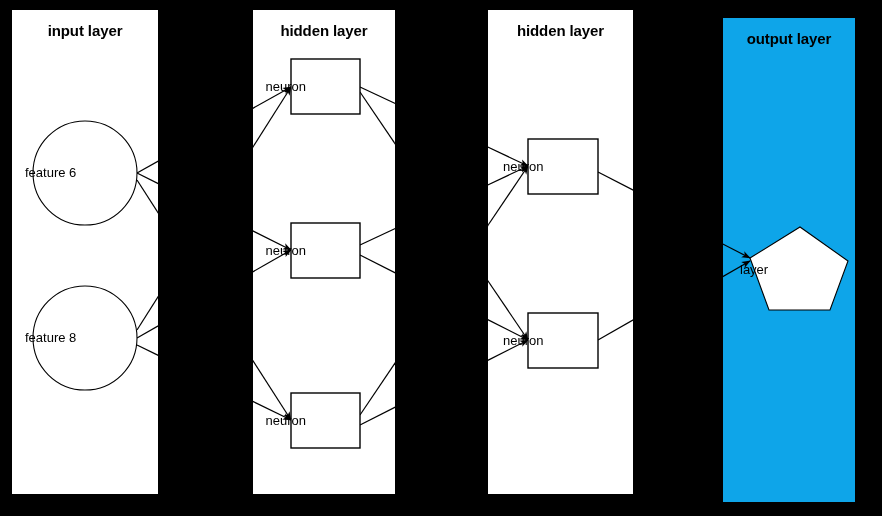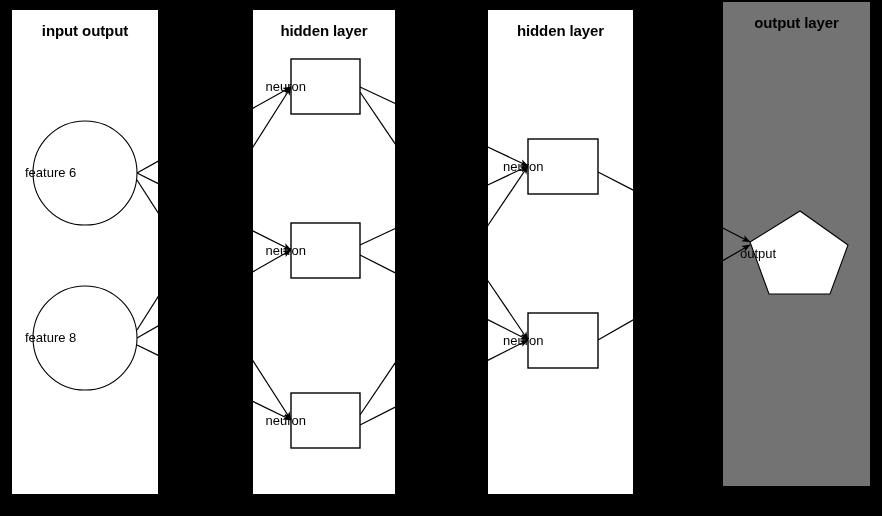--- a/index.html
+++ b/index.html
@@ -44,21 +44,21 @@
     color: #000000;
     text-align: left;
     white-space: nowrap;
   }
 </style>
 </head>
 <body>
 
 <div id="canvas">
     <div class="layer-panel" style="left: 12px; top: 10px; width: 146px; height: 484px; background: rgb(255, 255, 255);">
-      <div class="layer-title" style="top: 12px;">input output</div>
+      <div class="layer-title" style="top: 12px;">input layer</div>
       <svg width="882" height="516" viewBox="0 0 882 516" class="edges-svg" style="left: -12px; top: -10px;">
         <defs>
           <marker id="arrow-input-layer" markerWidth="9" markerHeight="9" refX="8.2" refY="4" orient="auto" markerUnits="userSpaceOnUse">
             <path d="M0,0.6 L9,4 L0,7.4 L2.4,4 Z" fill="#000000"></path>
           </marker>
         </defs>
         <line x1="137" y1="173" x2="291" y2="87" stroke="#000000" stroke-width="1.2"></line>
         <line x1="137" y1="173" x2="291" y2="250" stroke="#000000" stroke-width="1.2"></line>
         <line x1="137" y1="180" x2="291" y2="420" stroke="#000000" stroke-width="1.2"></line>
         <line x1="137" y1="330" x2="291" y2="87" stroke="#000000" stroke-width="1.2"></line>
@@ -129,21 +129,21 @@
         <line x1="360" y1="415" x2="528" y2="166" stroke="#000000" stroke-width="1.2" marker-end="url(#arrow-hidden-layer-2)"></line>
         <line x1="360" y1="425" x2="528" y2="340" stroke="#000000" stroke-width="1.2" marker-end="url(#arrow-hidden-layer-2)"></line>
         <line x1="598" y1="172" x2="750" y2="250" stroke="#000000" stroke-width="1.2"></line>
         <line x1="598" y1="340" x2="750" y2="253" stroke="#000000" stroke-width="1.2"></line>
         <rect x="528" y="139" width="70" height="55" fill="#ffffff" stroke="#000000" stroke-width="1.4"></rect>
         <rect x="528" y="313" width="70" height="55" fill="#ffffff" stroke="#000000" stroke-width="1.4"></rect>
       </svg>
       <div class="node-label" style="left: 15px; top: 148.5px; width: 120px;">neuron</div>
       <div class="node-label" style="left: 15px; top: 322.5px; width: 120px;">neuron</div>
     </div>
-    <div class="layer-panel" style="left: 723px; top: 2px; width: 147px; height: 484px; background: #737373;">
+    <div class="layer-panel" style="left: 723px; top: 18px; width: 132px; height: 484px; background: #0ea5e9;">
       <div class="layer-title" style="top: 12px;">output layer</div>
       <svg width="882" height="516" viewBox="0 0 882 516" class="edges-svg" style="left: -723px; top: -10px;">
         <defs>
           <marker id="arrow-output-layer" markerWidth="9" markerHeight="9" refX="8.2" refY="4" orient="auto" markerUnits="userSpaceOnUse">
             <path d="M0,0.6 L9,4 L0,7.4 L2.4,4 Z" fill="#000000"></path>
           </marker>
         </defs>
         <line x1="137" y1="173" x2="291" y2="87" stroke="#000000" stroke-width="1.2"></line>
         <line x1="137" y1="173" x2="291" y2="250" stroke="#000000" stroke-width="1.2"></line>
         <line x1="137" y1="180" x2="291" y2="420" stroke="#000000" stroke-width="1.2"></line>
@@ -153,15 +153,15 @@
         <line x1="360" y1="87" x2="528" y2="166" stroke="#000000" stroke-width="1.2"></line>
         <line x1="360" y1="92" x2="528" y2="340" stroke="#000000" stroke-width="1.2"></line>
         <line x1="360" y1="245" x2="528" y2="166" stroke="#000000" stroke-width="1.2"></line>
         <line x1="360" y1="255" x2="528" y2="340" stroke="#000000" stroke-width="1.2"></line>
         <line x1="360" y1="415" x2="528" y2="166" stroke="#000000" stroke-width="1.2"></line>
         <line x1="360" y1="425" x2="528" y2="340" stroke="#000000" stroke-width="1.2"></line>
         <line x1="598" y1="172" x2="750" y2="250" stroke="#000000" stroke-width="1.2" marker-end="url(#arrow-output-layer)"></line>
         <line x1="598" y1="340" x2="750" y2="253" stroke="#000000" stroke-width="1.2" marker-end="url(#arrow-output-layer)"></line>
         <polygon points="750,250 800,219 848,253 830,302 769,302" fill="#ffffff" stroke="#000000" stroke-width="1.1"></polygon>
       </svg>
-      <div class="node-label" style="left: 17px; top: 244px; width: 120px;">output</div>
+      <div class="node-label" style="left: 17px; top: 244px; width: 120px;">layer</div>
     </div>
   </div>
 
 </body></html>

